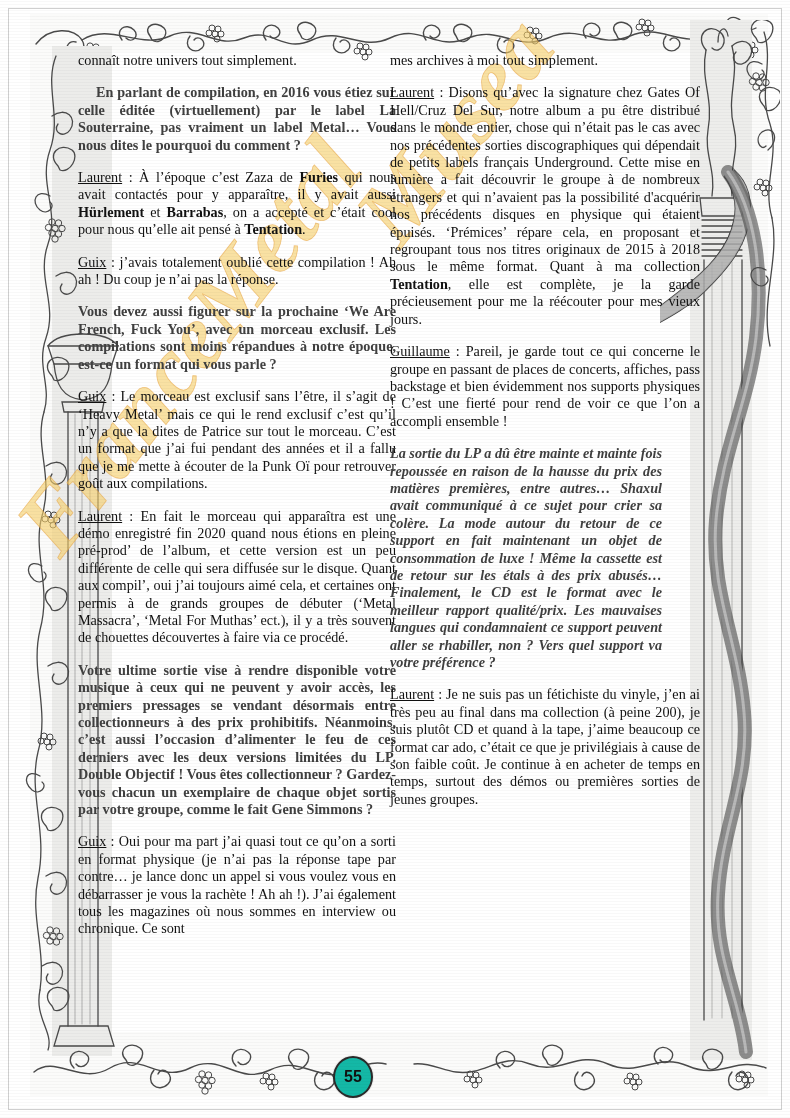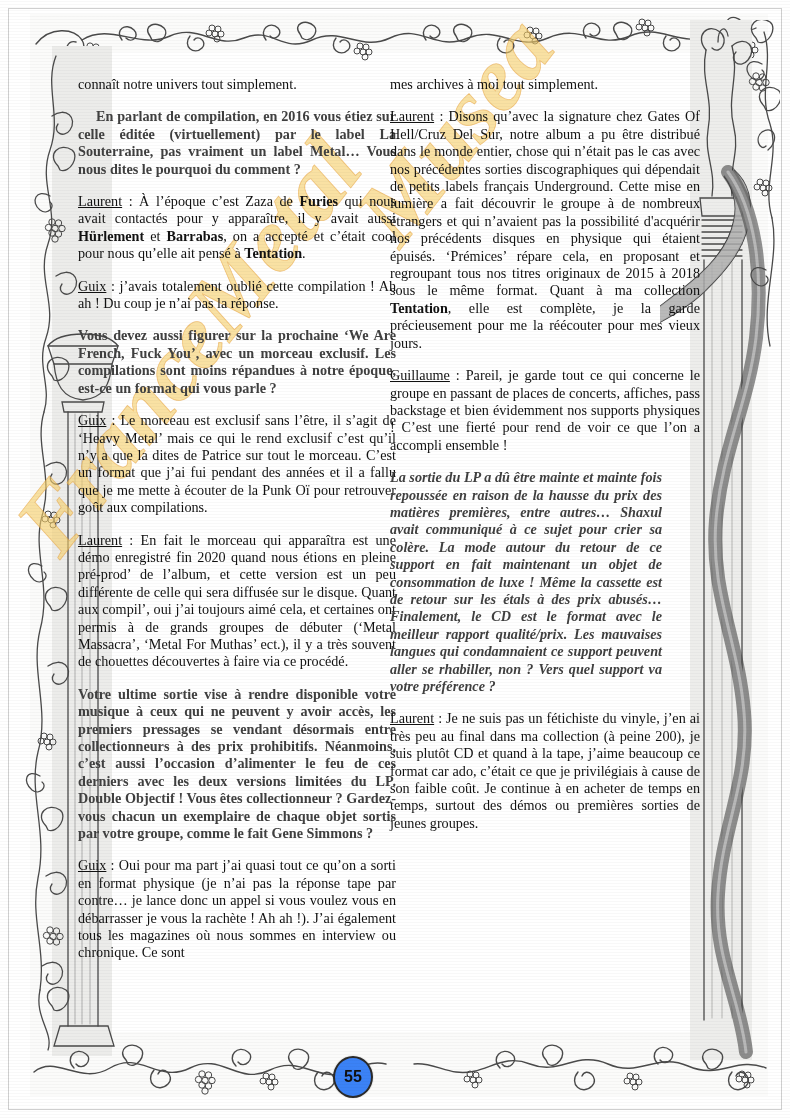--- a/index.html
+++ b/index.html
@@ -45,21 +45,20 @@
     font-family:"Liberation Serif","DejaVu Serif",serif;
     font-weight:700;font-style:italic;
     fill:#f6cf6a;fill-opacity:.62;
     stroke:#e8a13c;stroke-width:.8;stroke-opacity:.55;
   }
 
   
   #cols{
     position:absolute;left:70px;top:52px;width:660px;height:985px;
     z-index:8;
-    margin-top:24px;
   }
   .col{position:absolute;top:0;}
   #col-left{left:8px;width:318px;}
   #col-right{left:320px;width:310px;}
 
   p{
     margin:0 0 15px 0;
     font-size:14.2px;
     line-height:17.4px;
     text-align:justify;
@@ -76,21 +75,21 @@
   .spk{text-decoration:underline;}
   p.narrow{width:272px;font-style:italic;}
 
   
   #pageno{
     position:absolute;left:333px;top:1057px;width:40px;height:40px;
     z-index:12;display:flex;align-items:center;justify-content:center;
   }
   #pageno .circle{
     width:38px;height:38px;border-radius:50%;
-    background:#3b82f6;border:2.2px solid #2a2a2a;
+    background:#14b8a6;border:2.2px solid #2a2a2a;
     display:flex;align-items:center;justify-content:center;
     font-family:"Liberation Sans","DejaVu Sans",sans-serif;
     font-weight:700;font-size:16px;color:#111;
     box-shadow:0 0 0 1px rgba(0,0,0,.06);
   }
   
   #grain{
     position:absolute;left:0;top:0;width:790px;height:1118px;
     z-index:20;pointer-events:none;opacity:.055;
     background:

